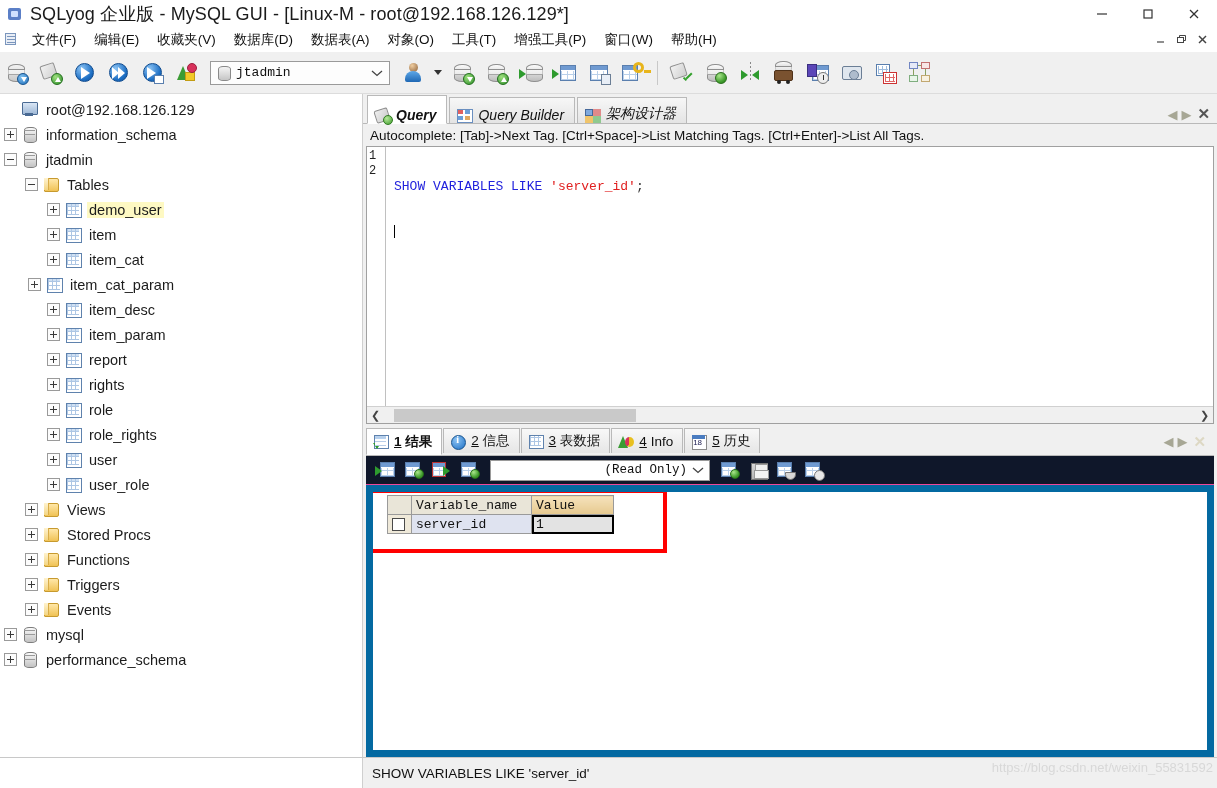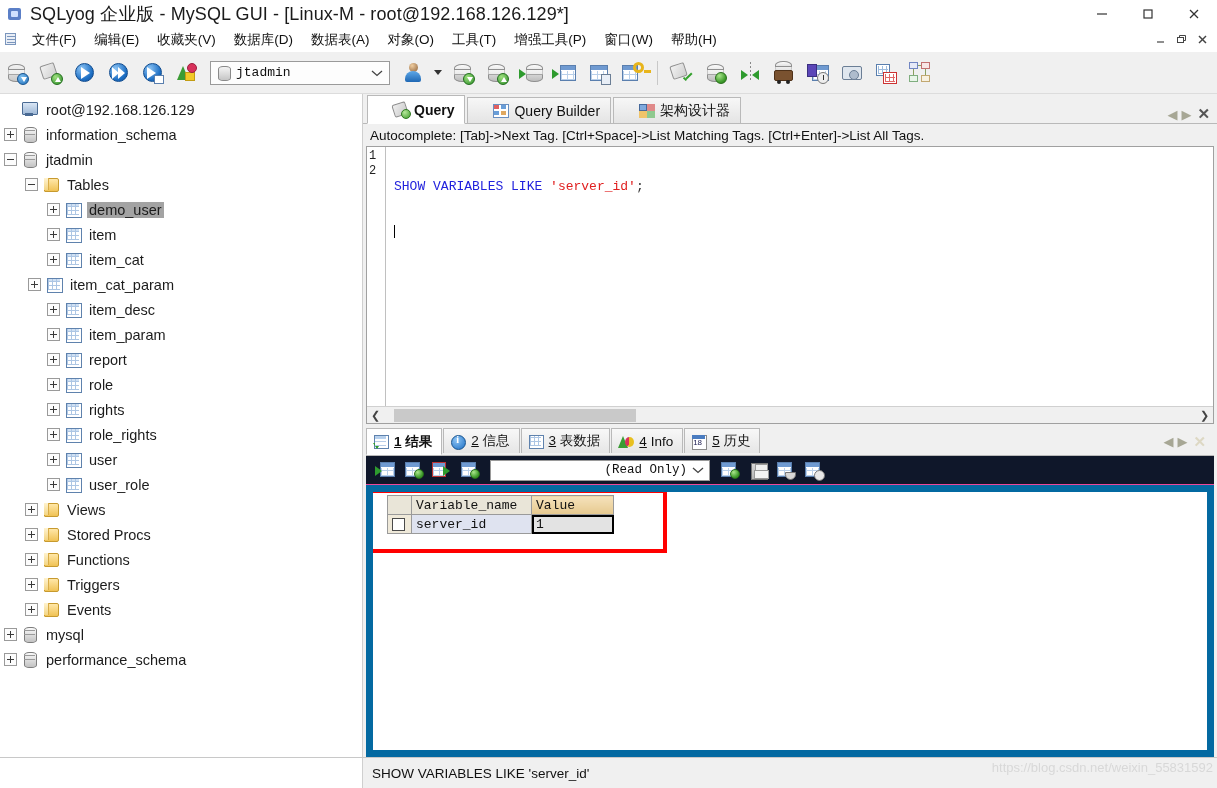--- a/index.html
+++ b/index.html
@@ -360,21 +360,21 @@
     background:#ffffff; border:1px solid #5f82ad;
   }
   .i-table:after{
     content:""; position:absolute; left:3px; top:3px; width:12px;height:11px;
     background:
       repeating-linear-gradient(90deg,#adc6e4 0 1px, transparent 1px 4px),
       repeating-linear-gradient(0deg,#adc6e4 0 1px, transparent 1px 4px),
       linear-gradient(180deg,#cfe0f3 0 3px, #ffffff 3px);
   }
   .tlabel { padding: 0 2px; }
-  .tlabel.sel { background: #a3a3a3; text-align: right; }
+  .tlabel.sel { background: #fef9c3; text-align: right; }
 
   
   .right-pane {
     flex: 1 1 auto;
     display: flex;
     flex-direction: column;
     min-width: 0;
     background: #f0f0f0;
   }
 
@@ -384,29 +384,30 @@
     background: #f0f0f0;
     display: flex;
     align-items: flex-end;
     padding-left: 4px;
     border-bottom: 1px solid #b9b9b9;
     flex: 0 0 auto;
     position: relative;
   }
   .qtab {
     height: 26px;
-    display: flex; align-items: center;
-    padding: 0 10px 0 24px;
+    display: flex; align-items: flex-end;
+    padding: 0 10px 0 6px;
     font-size: 14px;
     color: #111;
     background: linear-gradient(180deg,#f7f7f7,#e4e4e4);
     border: 1px solid #b9b9b9;
     border-bottom: none;
     margin-right: 2px;
     white-space: nowrap;
+    font-style: italic;
   }
   .qtab.active {
     background: #ffffff;
     font-weight: bold;
     height: 29px;
     border-bottom: 1px solid #ffffff;
     margin-bottom: -1px;
   }
   .qtab .tabicon { width:17px;height:15px;margin-right:5px;position:relative;flex:0 0 auto;}
   .ti-query:before{
@@ -918,26 +919,26 @@
         <div class="tlabel">item_param</div>
       </div>
       <div class="tnode" style="padding-left:47px">
         <div class="exp plus"></div>
         <div class="ticon i-table"></div>
         <div class="tlabel">report</div>
       </div>
       <div class="tnode" style="padding-left:47px">
         <div class="exp plus"></div>
         <div class="ticon i-table"></div>
+        <div class="tlabel">rights</div>
+      </div>
+      <div class="tnode" style="padding-left:47px">
+        <div class="exp plus"></div>
+        <div class="ticon i-table"></div>
         <div class="tlabel">role</div>
-      </div>
-      <div class="tnode" style="padding-left:47px">
-        <div class="exp plus"></div>
-        <div class="ticon i-table"></div>
-        <div class="tlabel">rights</div>
       </div>
       <div class="tnode" style="padding-left:47px">
         <div class="exp plus"></div>
         <div class="ticon i-table"></div>
         <div class="tlabel">role_rights</div>
       </div>
       <div class="tnode" style="padding-left:47px">
         <div class="exp plus"></div>
         <div class="ticon i-table"></div>
         <div class="tlabel">user</div>

